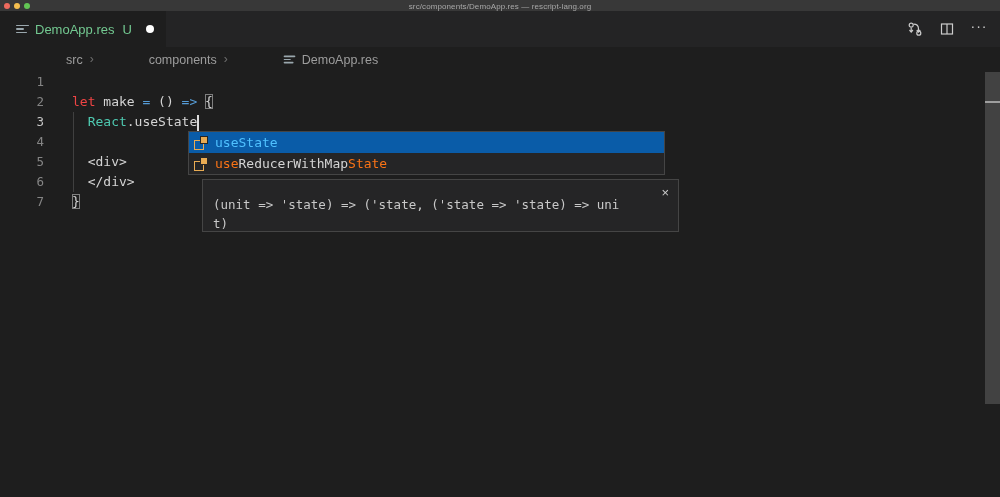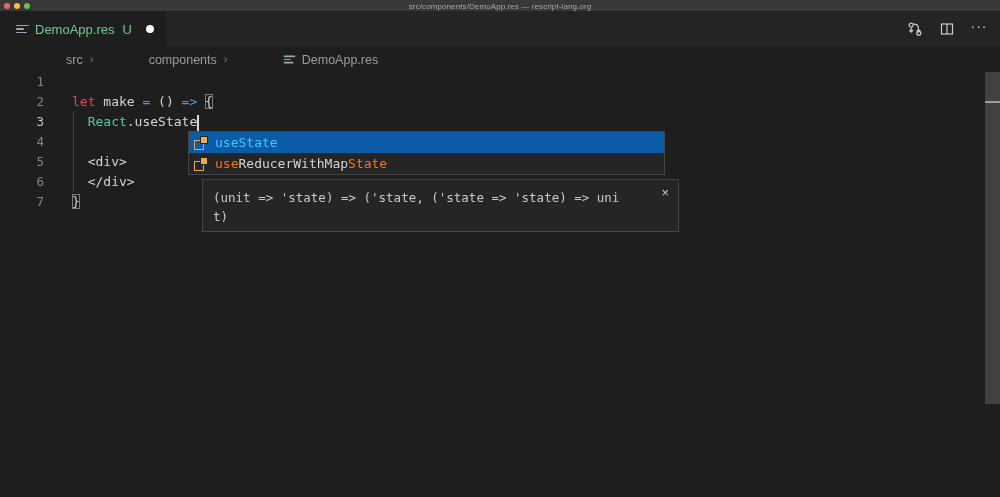--- a/index.html
+++ b/index.html
@@ -67,21 +67,21 @@
   .sg-row.sel { background:#0a5ca8; }
   .sg-icon { position:relative; width:14px; height:14px; flex:none; }
   .sg-icon::before { content:""; position:absolute; left:0; bottom:0; width:8px; height:8px; border:1.5px solid #e8ab53; }
   .sg-icon::after  { content:""; position:absolute; right:0; top:0; width:6px; height:6px; background:#e8ab53; border:1px solid #252526; }
   .sg-label { color:#d4d4d4; white-space:pre; }
   .seg.match { color:#f97316; }
   .sg-row.sel .seg.match { color:#4fc1ff; }
   
   #suggest-doc {
     position:absolute; left:202px; top:107px; width:477px; height:53px; z-index:5;
-    background:#252526; border:1px solid #454545; padding:8px 10px;
+    background:#252526; border:1px solid #454545; padding:15px 10px;
     font-family:"DejaVu Sans Mono", monospace; font-size:12.5px; color:#c8c8c8;
   }
   .doc-line { line-height:19px; white-space:pre; }
   #doc-close { position:absolute; top:5px; right:9px; font-size:13px; color:#cccccc; cursor:pointer;
                font-family:"Liberation Sans", sans-serif; }
 </style>
 </head>
 <body>
 
 <div id="window">

